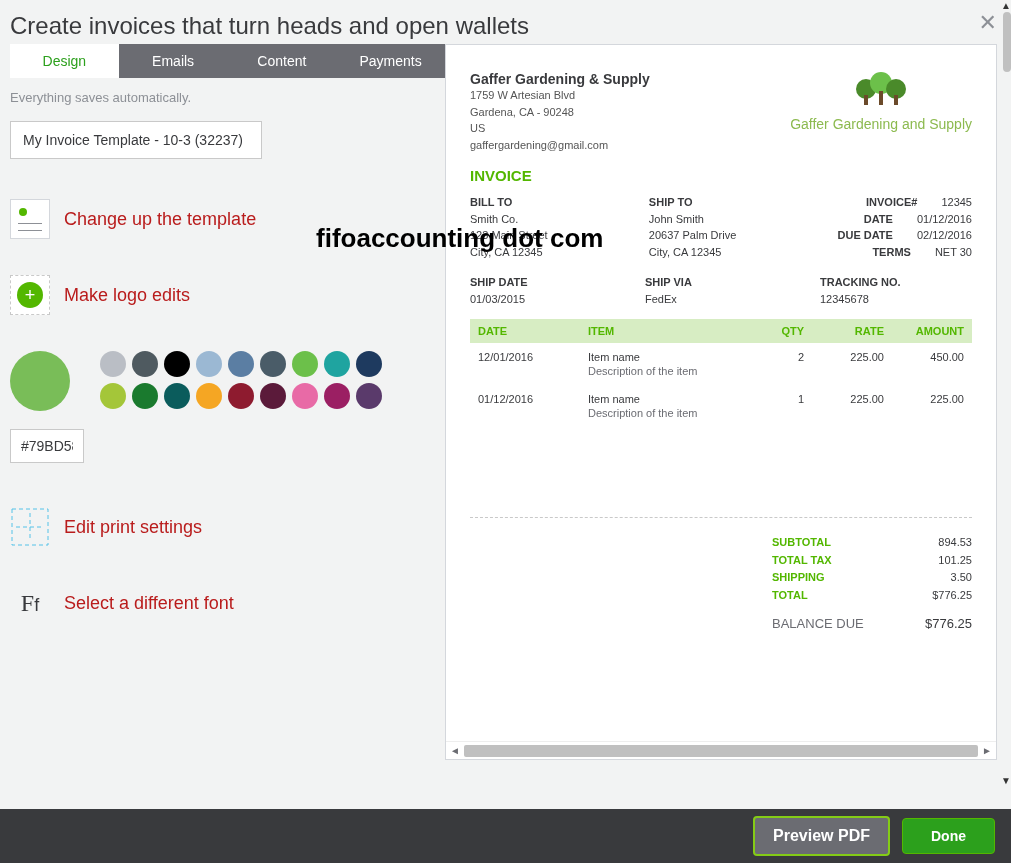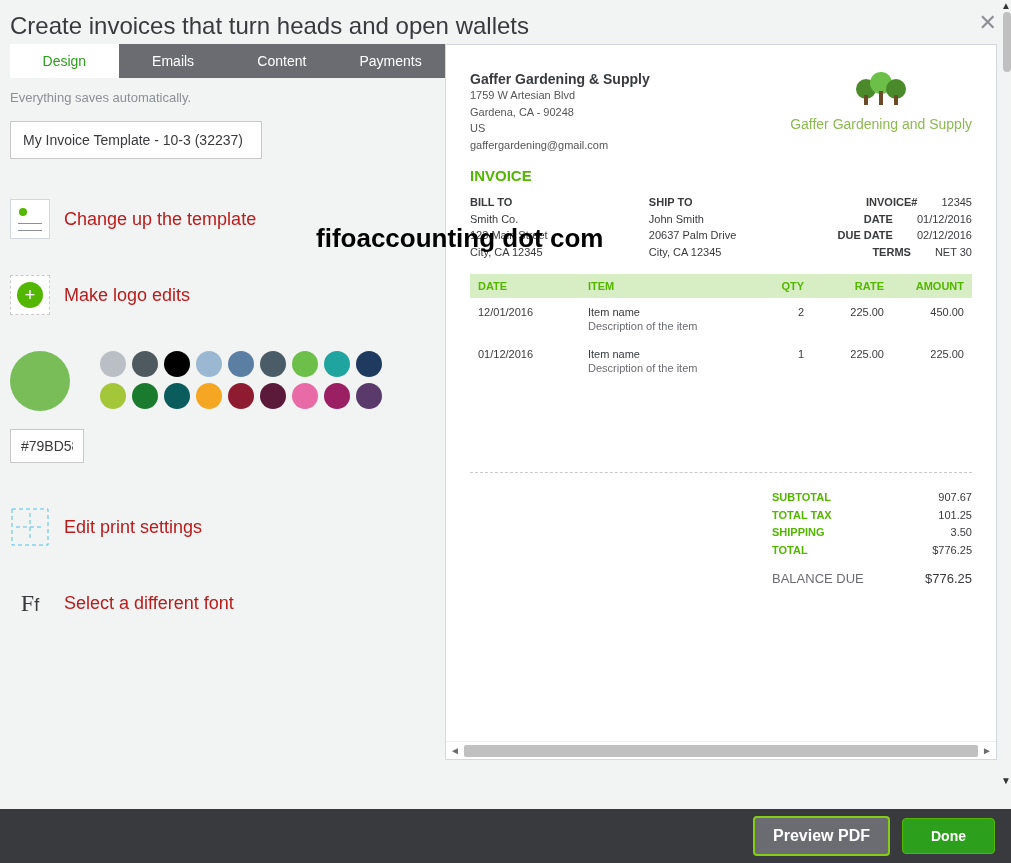--- a/index.html
+++ b/index.html
@@ -210,20 +210,34 @@
               <span class="k">DUE DATE</span>
               <span>02/12/2016</span>
             </div>
           <div class="pair">
               <span class="k">TERMS</span>
               <span>NET 30</span>
             </div>
         </div>
       </div>
 
+      <div class="ship-row">
+        <div class="ship-col">
+            <div class="lbl">SHIP DATE</div>
+            <div>01/03/2015</div>
+          </div>
+        <div class="ship-col">
+            <div class="lbl">SHIP VIA</div>
+            <div>FedEx</div>
+          </div>
+        <div class="ship-col">
+            <div class="lbl">TRACKING NO.</div>
+            <div>12345678</div>
+          </div>
+      </div>
 
       <div class="line-items-header">
         <div class="col-date">DATE</div>
         <div class="col-item">ITEM</div>
         <div class="col-qty">QTY</div>
         <div class="col-rate">RATE</div>
         <div class="col-amt">AMOUNT</div>
       </div>
 
       <div>
@@ -244,21 +258,21 @@
           <div class="col-rate">225.00</div>
           <div class="col-amt">225.00</div>
         </div>
         <div class="item-desc">Description of the item</div>
       </div>
 
       <div class="totals-divider"></div>
       <div class="totals">
         <div class="tot-row">
             <span class="k">SUBTOTAL</span>
-            <span>907.67</span>
+            <span>894.53</span>
           </div>
         <div class="tot-row">
             <span class="k">TOTAL TAX</span>
             <span>101.25</span>
           </div>
         <div class="tot-row">
             <span class="k">SHIPPING</span>
             <span>3.50</span>
           </div>
         <div class="tot-row">

